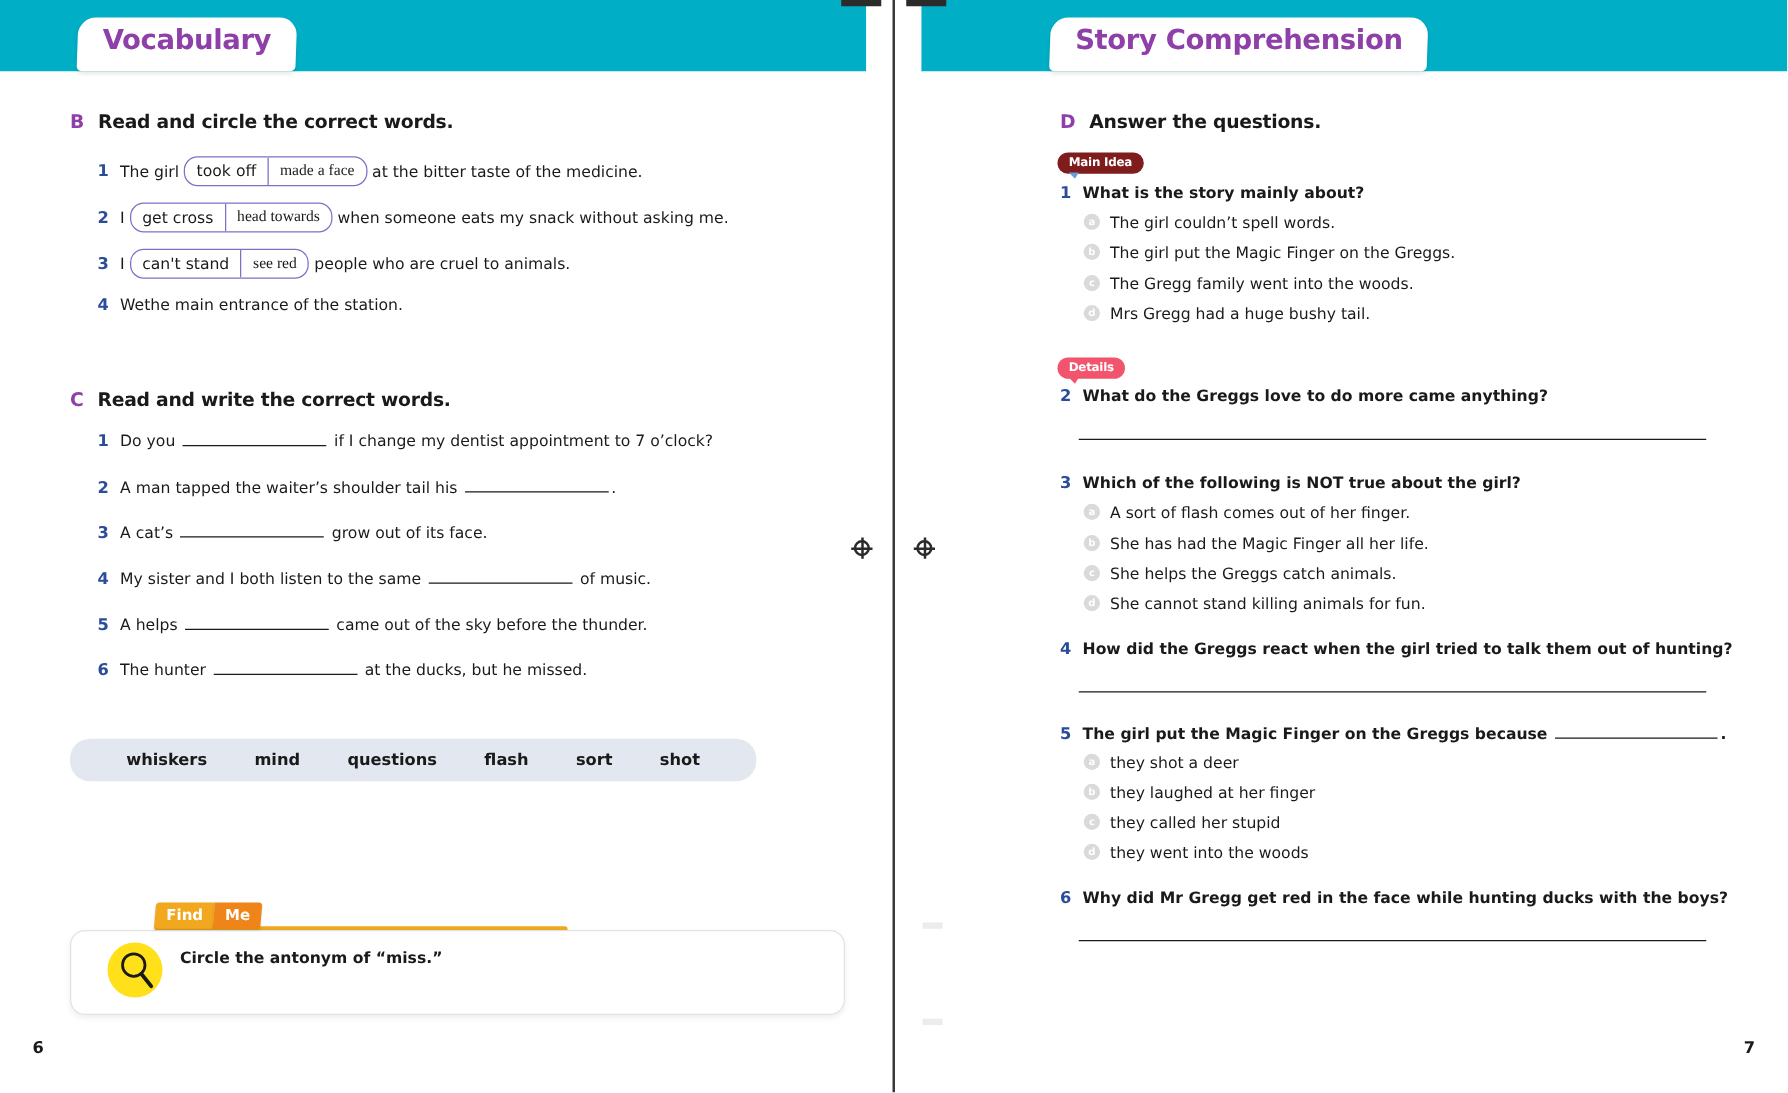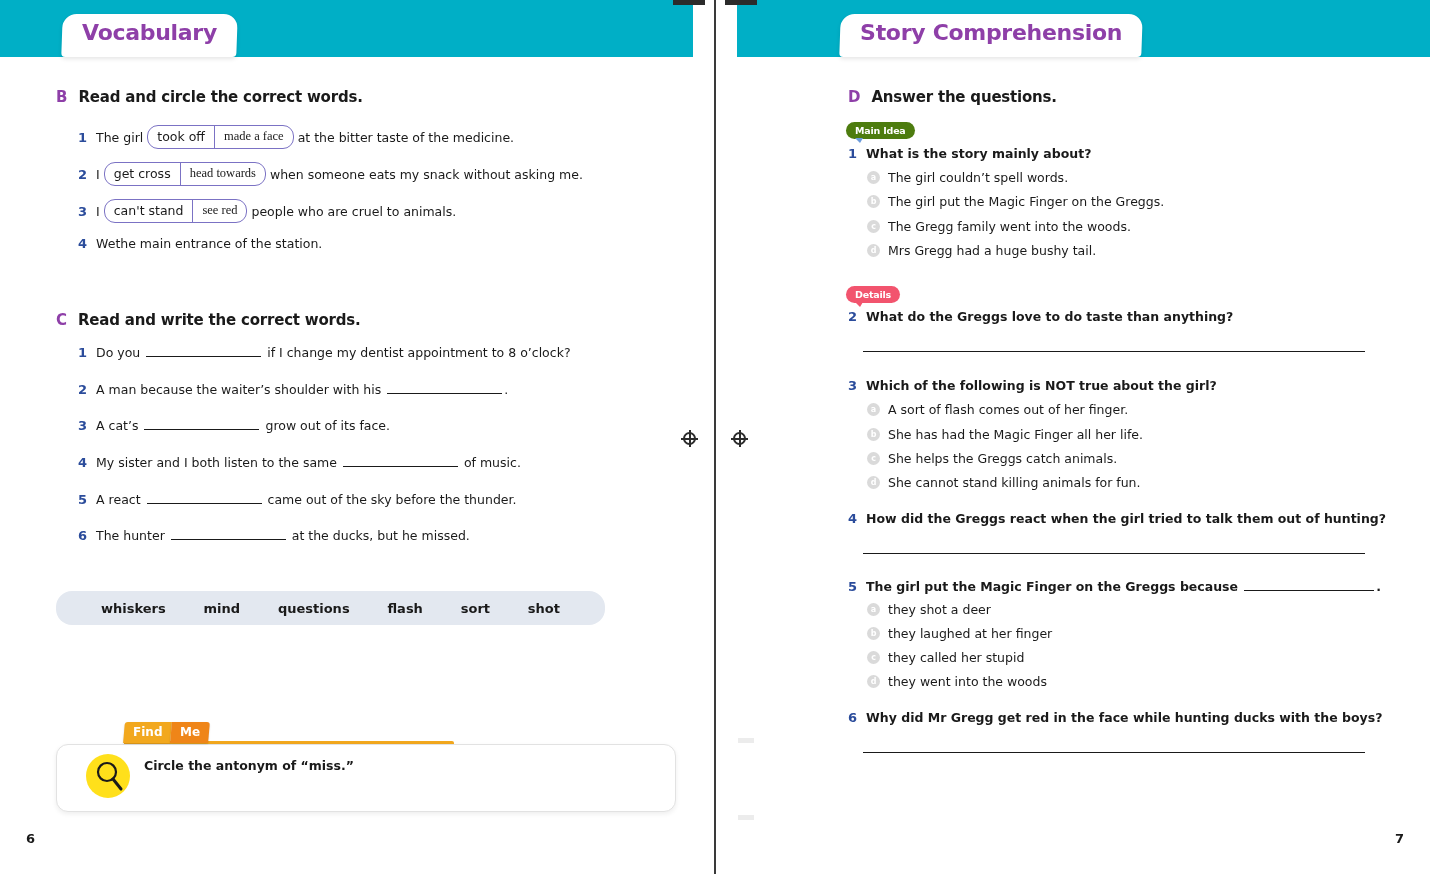--- a/index.html
+++ b/index.html
@@ -152,21 +152,21 @@
   .badge {
     position: absolute; color: #fff; font-size: 9.5px; font-weight: bold;
     padding: 3px 9px 3px 9px; border-radius: 9px;
     font-family: "DejaVu Sans", sans-serif; letter-spacing: -0.2px;
   }
   .badge::after {
     content: ""; position: absolute; left: 9px; bottom: -4px;
     border-left: 5px solid transparent; border-right: 3px solid transparent;
     border-top: 5px solid currentColor;
   }
-  .badge-main { background: #4d7c0f; color: #fff; }
+  .badge-main { background: #7f1d1d; color: #fff; }
   .badge-main::after { border-top-color: #6C9BDB; }
   .badge-details { background: #F2546E; color: #fff; }
   .badge-details::after { border-top-color: #F2546E; }
 
   
   .mc { position: absolute; display: flex; align-items: center; gap: 8px; }
   .mc-marker {
     width: 13px; height: 13px; border-radius: 50%; background: #DADADA;
     color: #ffffff; font-size: 8px; font-weight: bold; line-height: 13px;
     text-align: center; flex: 0 0 13px;
@@ -268,41 +268,41 @@
       </span>
     </div>
 
     <div class="task-head" style="left:56px; top:311px;">
       <span class="task-letter">C</span>
       <span class="task-title">Read and write the correct words.</span>
     </div>
 
     <div class="q-row" style="left:78px; top:345px;">
       <span class="q-num">1</span>
-      <span class="q-text"><span>Do you</span> <span class="blank blank-w1"></span> <span>if I change my dentist appointment to 8 o’clock?</span></span>
+      <span class="q-text"><span>Do you</span> <span class="blank blank-w1"></span> <span>if I change my dentist appointment to 7 o’clock?</span></span>
     </div>
 
     <div class="q-row" style="left:78px; top:382px;">
       <span class="q-num">2</span>
-      <span class="q-text"><span>A man because the waiter’s shoulder with his</span> <span class="blank blank-w1"></span><span>.</span></span>
+      <span class="q-text"><span>A man tapped the waiter’s shoulder tail his</span> <span class="blank blank-w1"></span><span>.</span></span>
     </div>
 
     <div class="q-row" style="left:78px; top:418px;">
       <span class="q-num">3</span>
       <span class="q-text"><span>A cat’s</span> <span class="blank blank-w1"></span> <span>grow out of its face.</span></span>
     </div>
 
     <div class="q-row" style="left:78px; top:455px;">
       <span class="q-num">4</span>
       <span class="q-text"><span>My sister and I both listen to the same</span> <span class="blank blank-w1"></span> <span>of music.</span></span>
     </div>
 
     <div class="q-row" style="left:78px; top:492px;">
       <span class="q-num">5</span>
-      <span class="q-text"><span>A react</span> <span class="blank blank-w1"></span> <span>came out of the sky before the thunder.</span></span>
+      <span class="q-text"><span>A helps</span> <span class="blank blank-w1"></span> <span>came out of the sky before the thunder.</span></span>
     </div>
 
     <div class="q-row" style="left:78px; top:528px;">
       <span class="q-num">6</span>
       <span class="q-text"><span>The hunter</span> <span class="blank blank-w1"></span> <span>at the ducks, but he missed.</span></span>
     </div>
 
     <div class="word-bank" style="left:56px; top:591px; width:549px; height:34px;">
       <span>whiskers</span>
       <span>mind</span>
@@ -370,21 +370,21 @@
     </div>
     <div class="mc" style="left:152px; top:243px;">
       <span class="mc-marker">d</span>
       <span class="mc-text">Mrs Gregg had a huge bushy tail.</span>
     </div>
 
     <div class="badge badge-details" style="left:131px; top:286px;">Details</div>
 
     <div class="q-row q-bold" style="left:133px; top:309px;">
       <span class="q-num">2</span>
-      <span class="q-text">What do the Greggs love to do taste than anything?</span>
+      <span class="q-text">What do the Greggs love to do more came anything?</span>
     </div>
     <div class="answer-line" style="left:148px; top:351px; width:502px;"></div>
 
     <div class="q-row q-bold" style="left:133px; top:378px;">
       <span class="q-num">3</span>
       <span class="q-text">Which of the following is NOT true about the girl?</span>
     </div>
     <div class="mc" style="left:152px; top:402px;">
       <span class="mc-marker">a</span>
       <span class="mc-text">A sort of flash comes out of her finger.</span>

